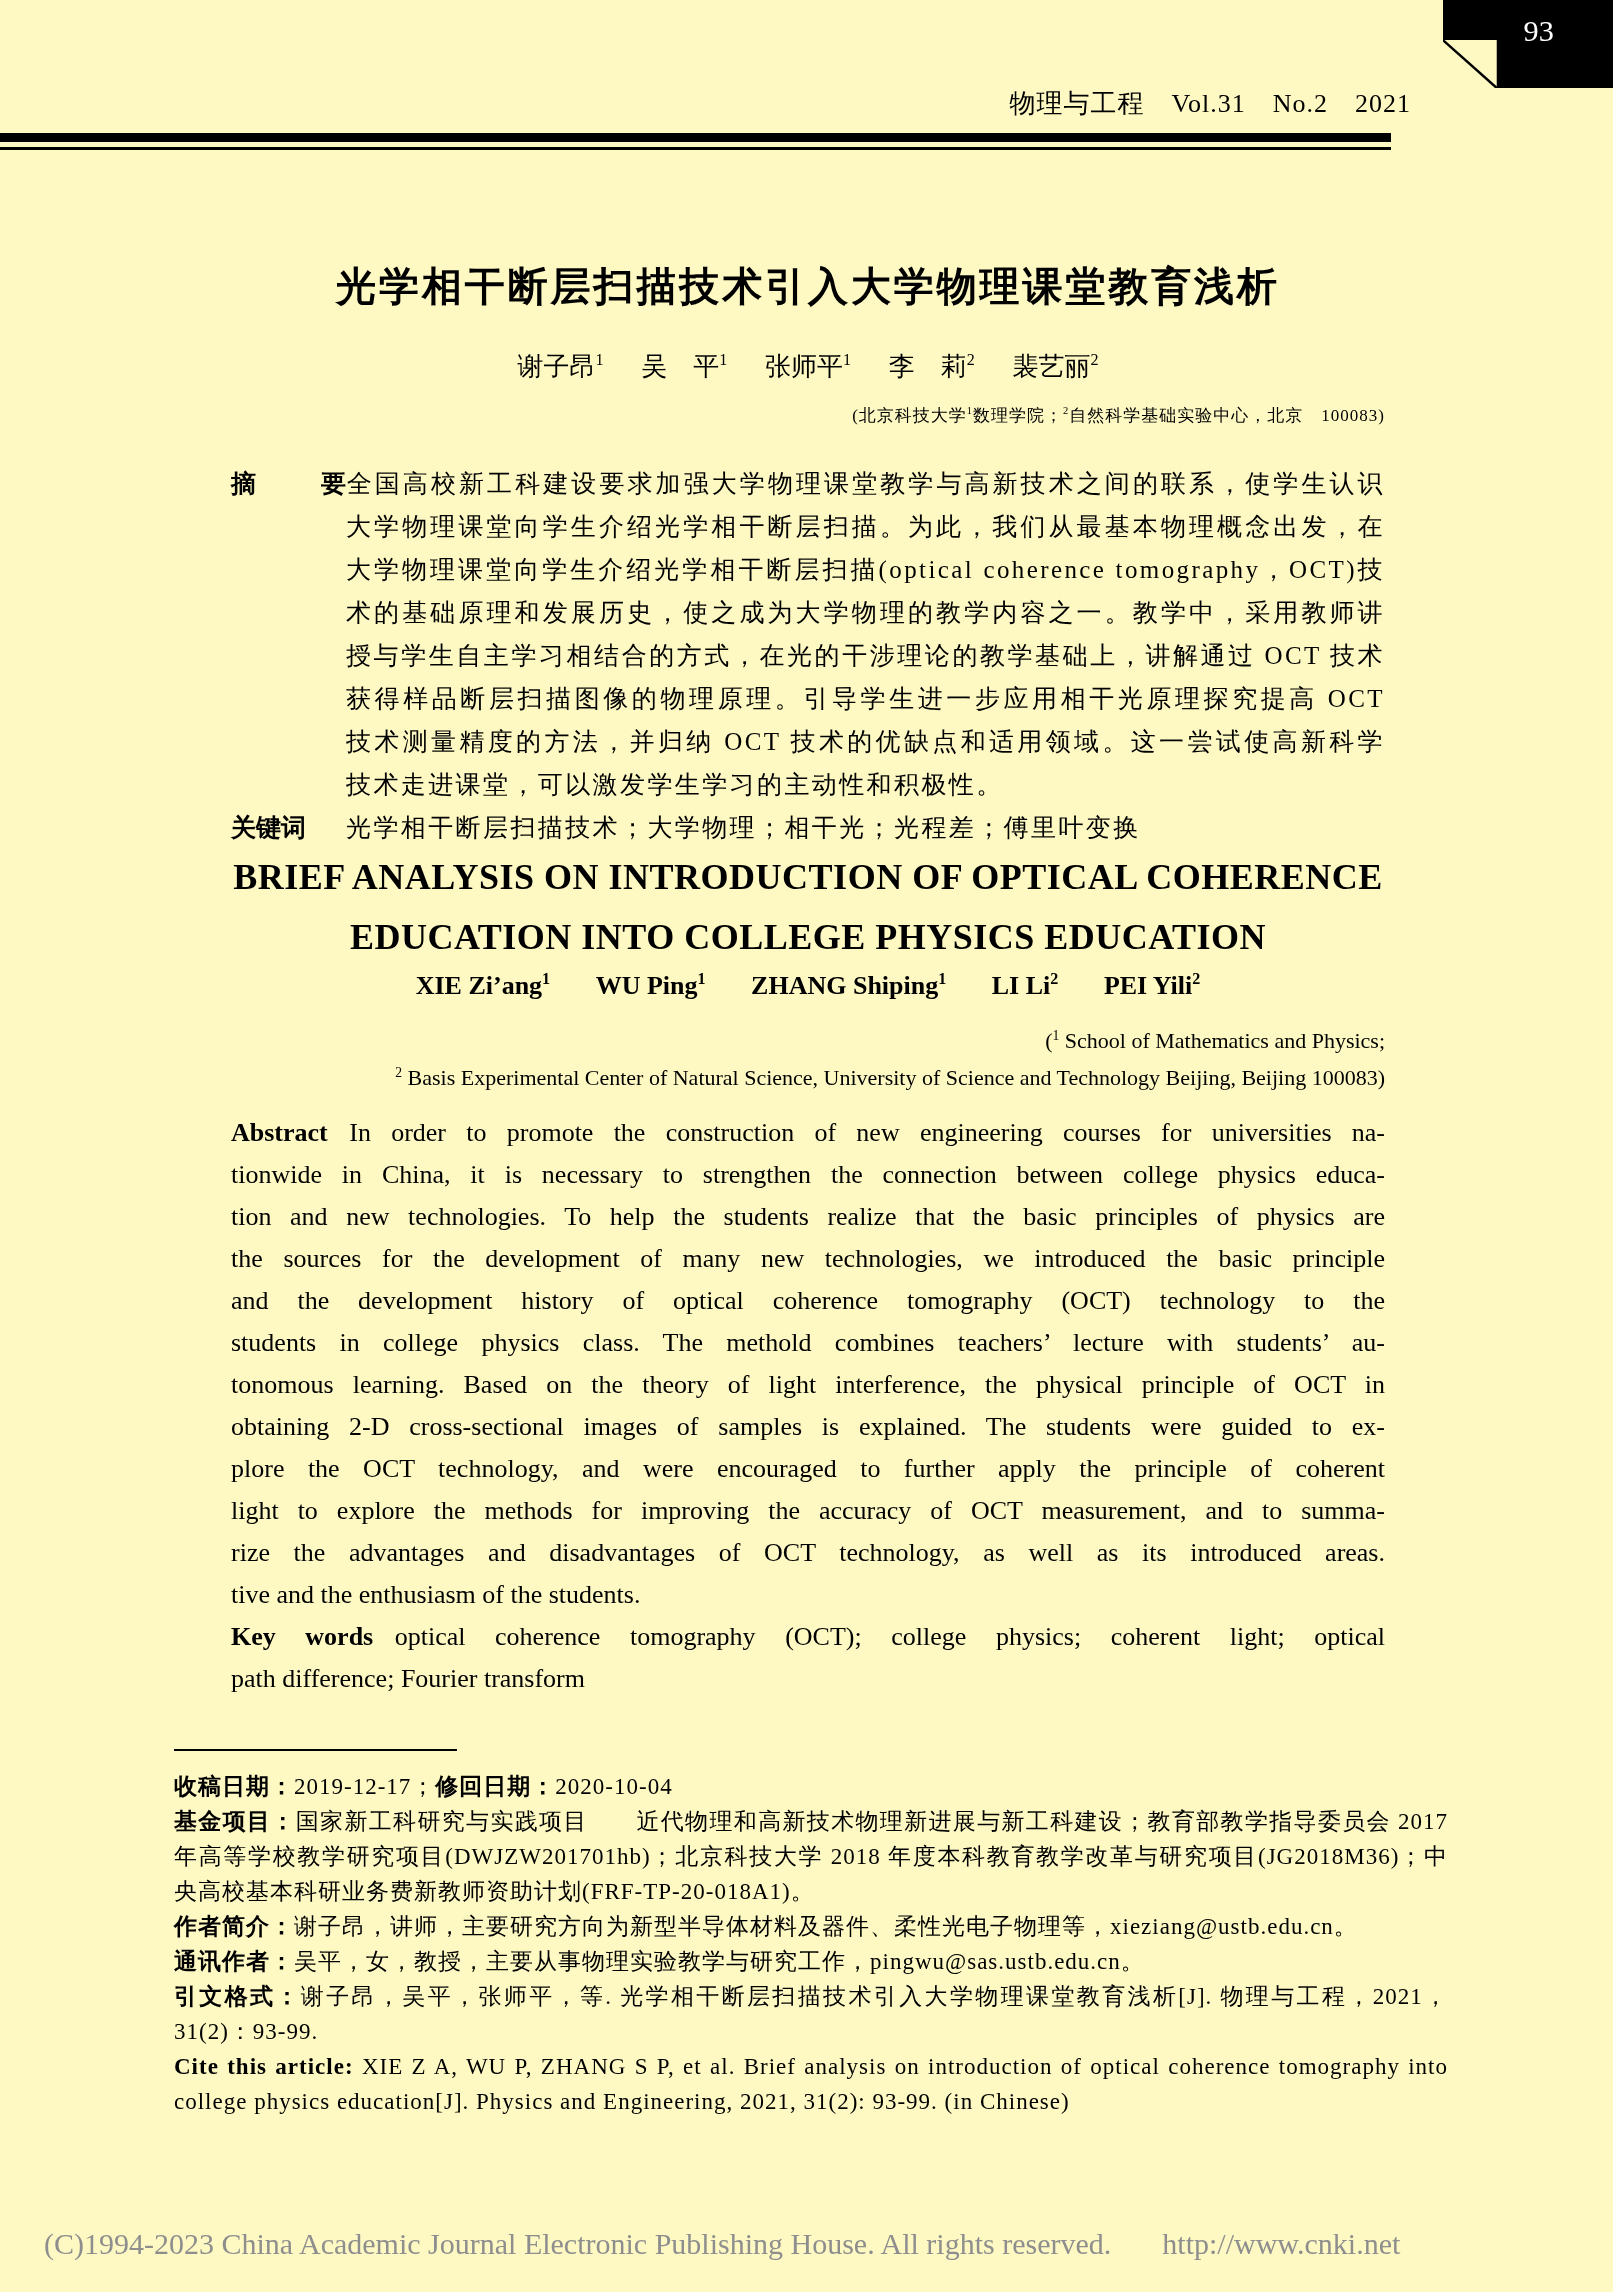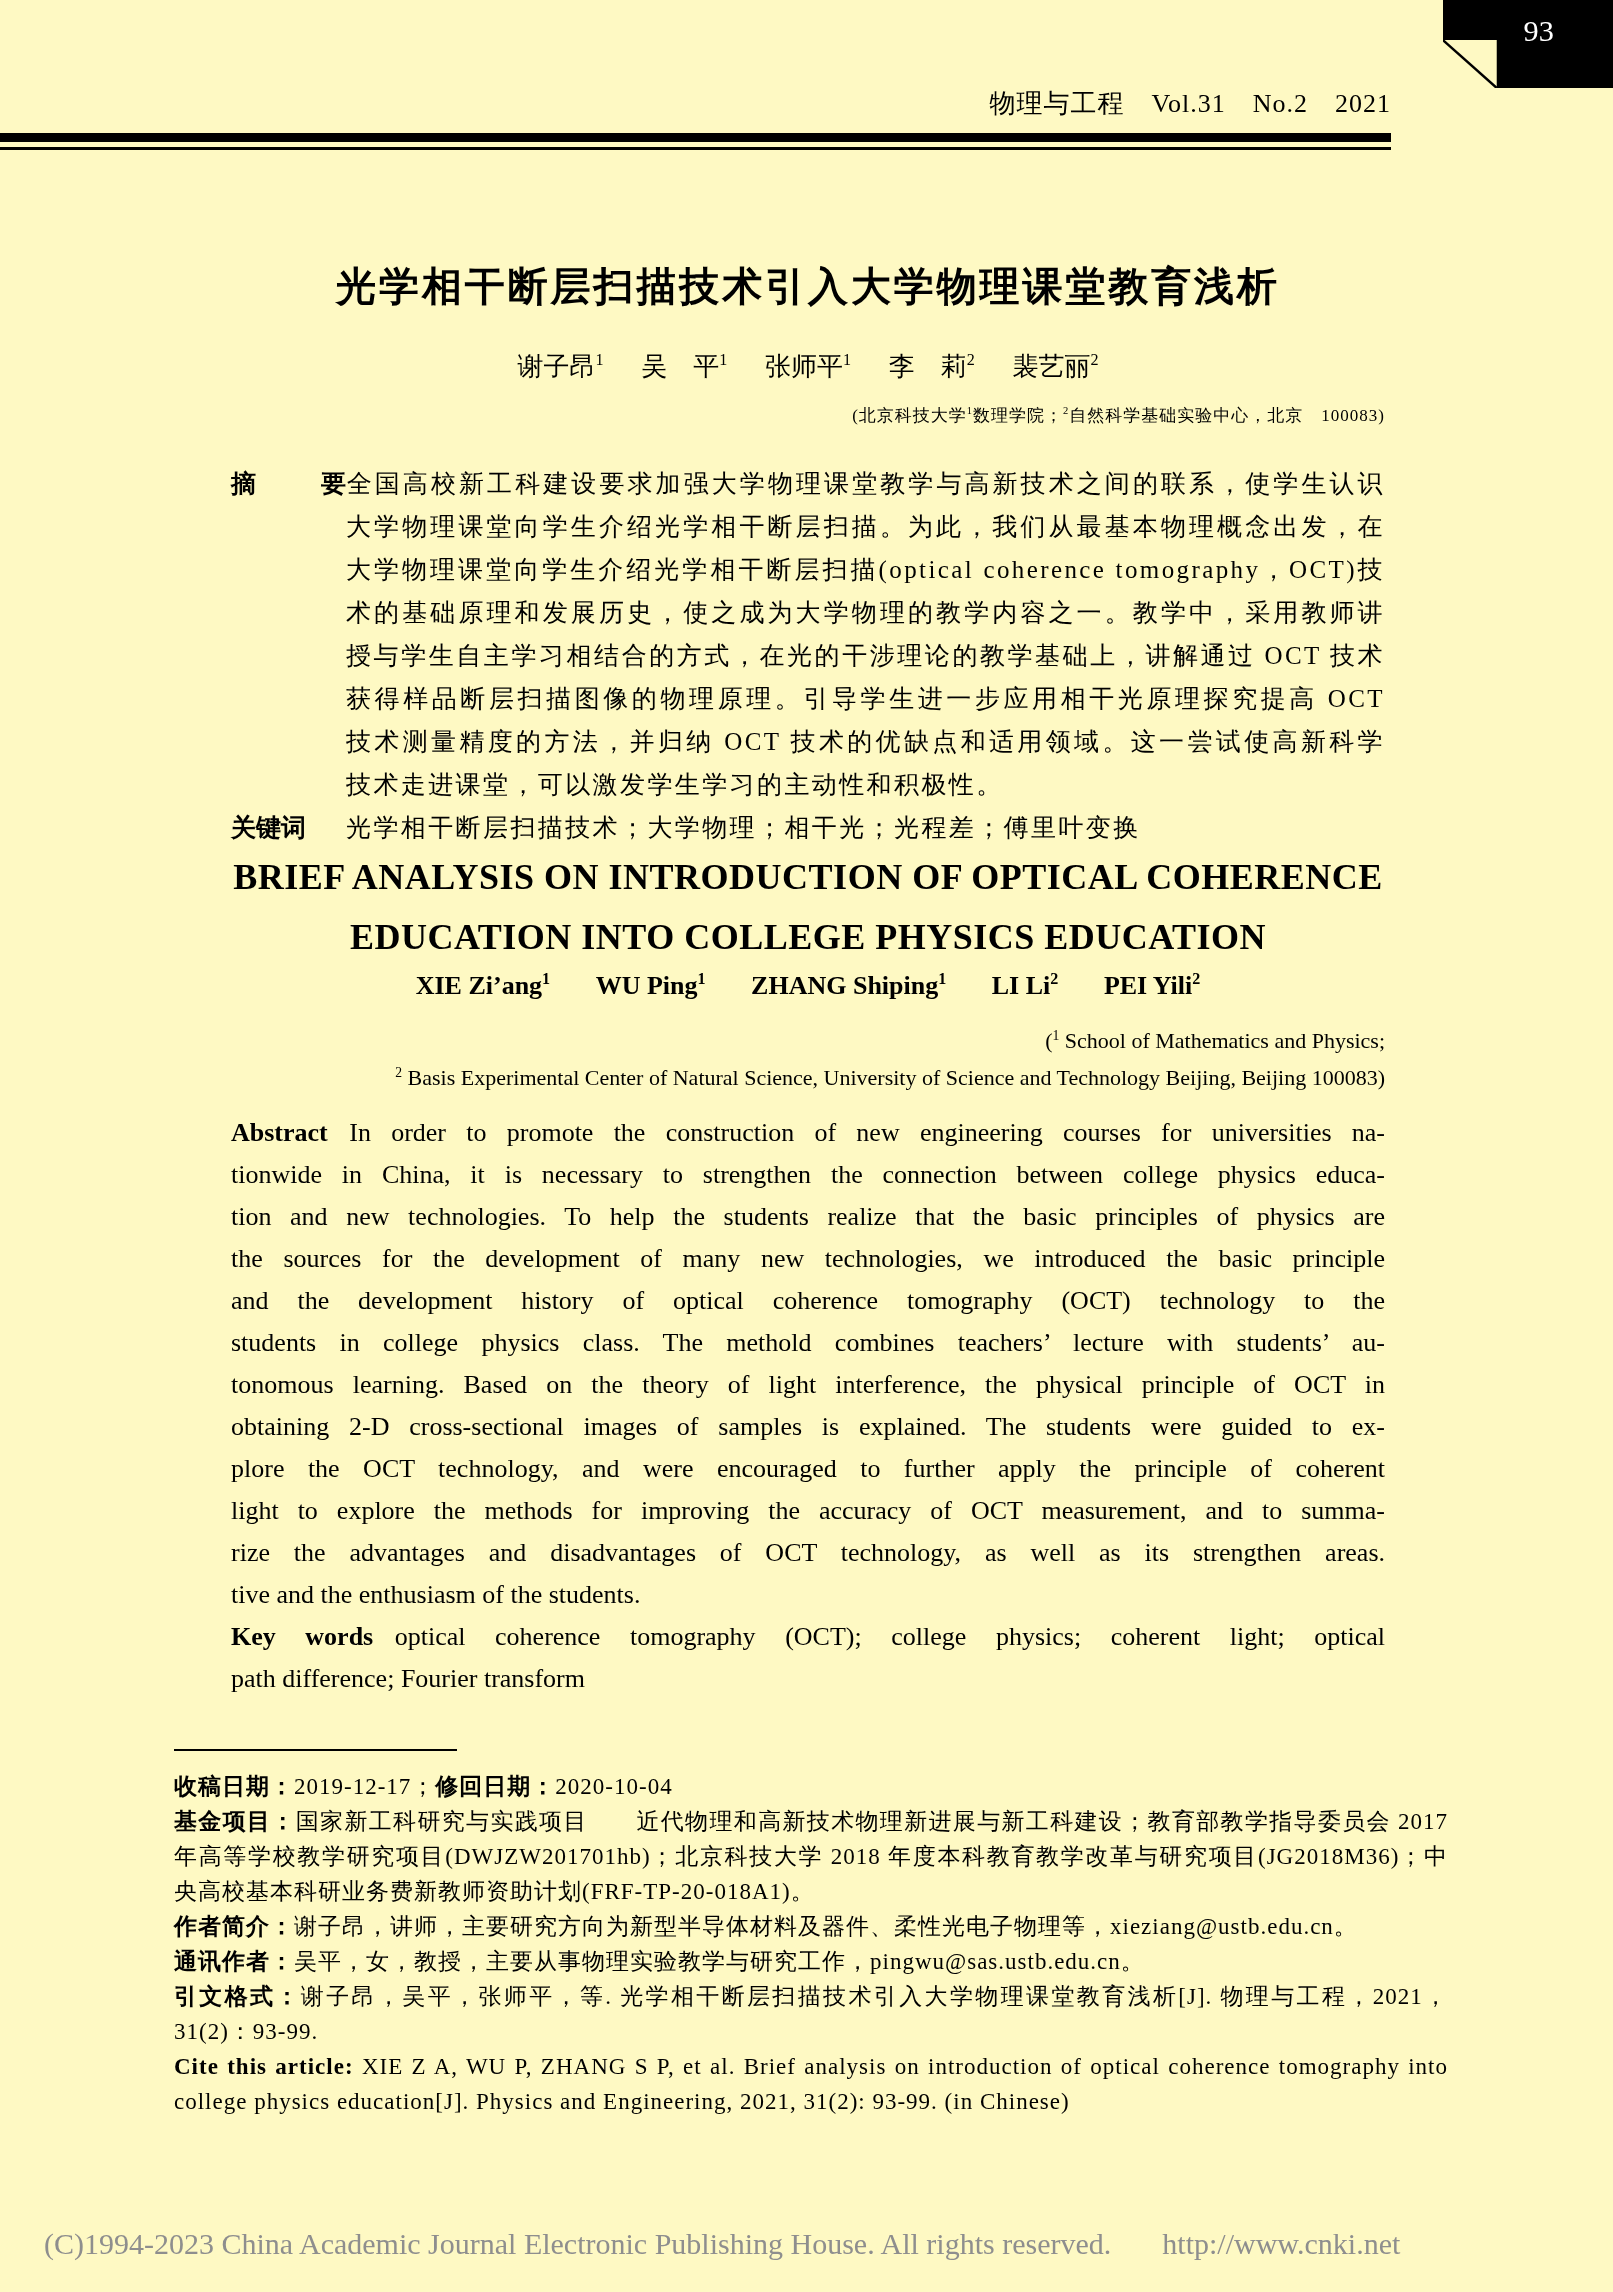--- a/index.html
+++ b/index.html
@@ -7,21 +7,21 @@
     position:relative; width:1613px; height:2293px; margin:0 auto;
     background:#fef9c3; color:#000;
     font-family:"Liberation Serif","DejaVu Serif",serif;
     overflow:hidden;
   }
   
   .corner { position:absolute; top:0; left:1443px; width:170px; height:88px; }
   
   .jheader {
     position:absolute; top:86px; left:0; width:1391px;
-    text-align:right; font-size:26px; letter-spacing:1px; white-space:pre;
+    text-align:right; font-size:26px; letter-spacing:1px; white-space:pre;padding-left:20px;
   }
   .rule-thick { position:absolute; top:133px; left:0; width:1391px; height:8.8px; background:#000; }
   .rule-thin  { position:absolute; top:147px; left:0; width:1391px; height:2.9px; background:#000; }
 
   .blk { position:absolute; left:231px; width:1154px; }
 
   .title-cn {
     top:259px; margin:0; text-align:center;
     font-size:40px; font-weight:bold; letter-spacing:2.9px;
   }
@@ -124,21 +124,21 @@
     <div class="line jl"><span class="en-label">Abstract</span><span>In order to promote the construction of new engineering courses for universities na-</span></div>
     <div class="line jl">tionwide in China, it is necessary to strengthen the connection between college physics educa-</div>
     <div class="line jl">tion and new technologies. To help the students realize that the basic principles of physics are</div>
     <div class="line jl">the sources for the development of many new technologies, we introduced the basic principle</div>
     <div class="line jl">and the development history of optical coherence tomography (OCT) technology to the</div>
     <div class="line jl">students in college physics class. The methold combines teachers’ lecture with students’ au-</div>
     <div class="line jl">tonomous learning. Based on the theory of light interference, the physical principle of OCT in</div>
     <div class="line jl">obtaining 2-D cross-sectional images of samples is explained. The students were guided to ex-</div>
     <div class="line jl">plore the OCT technology, and were encouraged to further apply the principle of coherent</div>
     <div class="line jl">light to explore the methods for improving the accuracy of OCT measurement, and to summa-</div>
-    <div class="line jl">rize the advantages and disadvantages of OCT technology, as well as its strengthen areas.</div>
+    <div class="line jl">rize the advantages and disadvantages of OCT technology, as well as its introduced areas.</div>
     <div class="line">tive and the enthusiasm of the students.</div>
     <div class="line jl"><span class="en-label">Key words</span><span>optical coherence tomography (OCT); college physics; coherent light; optical</span></div>
     <div class="line">path difference; Fourier transform</div>
   </div>
 
   <div class="notes-divider"></div>
   <div class="notes">
     <p><b>收稿日期：</b><span>2019-12-17；</span><b>修回日期：</b><span>2020-10-04</span></p>
     <p><b>基金项目：</b><span>国家新工科研究与实践项目　　近代物理和高新技术物理新进展与新工科建设；教育部教学指导委员会 2017 年高等学校教学研究项目(DWJZW201701hb)；北京科技大学 2018 年度本科教育教学改革与研究项目(JG2018M36)；中央高校基本科研业务费新教师资助计划(FRF-TP-20-018A1)。</span></p>
     <p><b>作者简介：</b><span>谢子昂，讲师，主要研究方向为新型半导体材料及器件、柔性光电子物理等，xieziang@ustb.edu.cn。</span></p>

